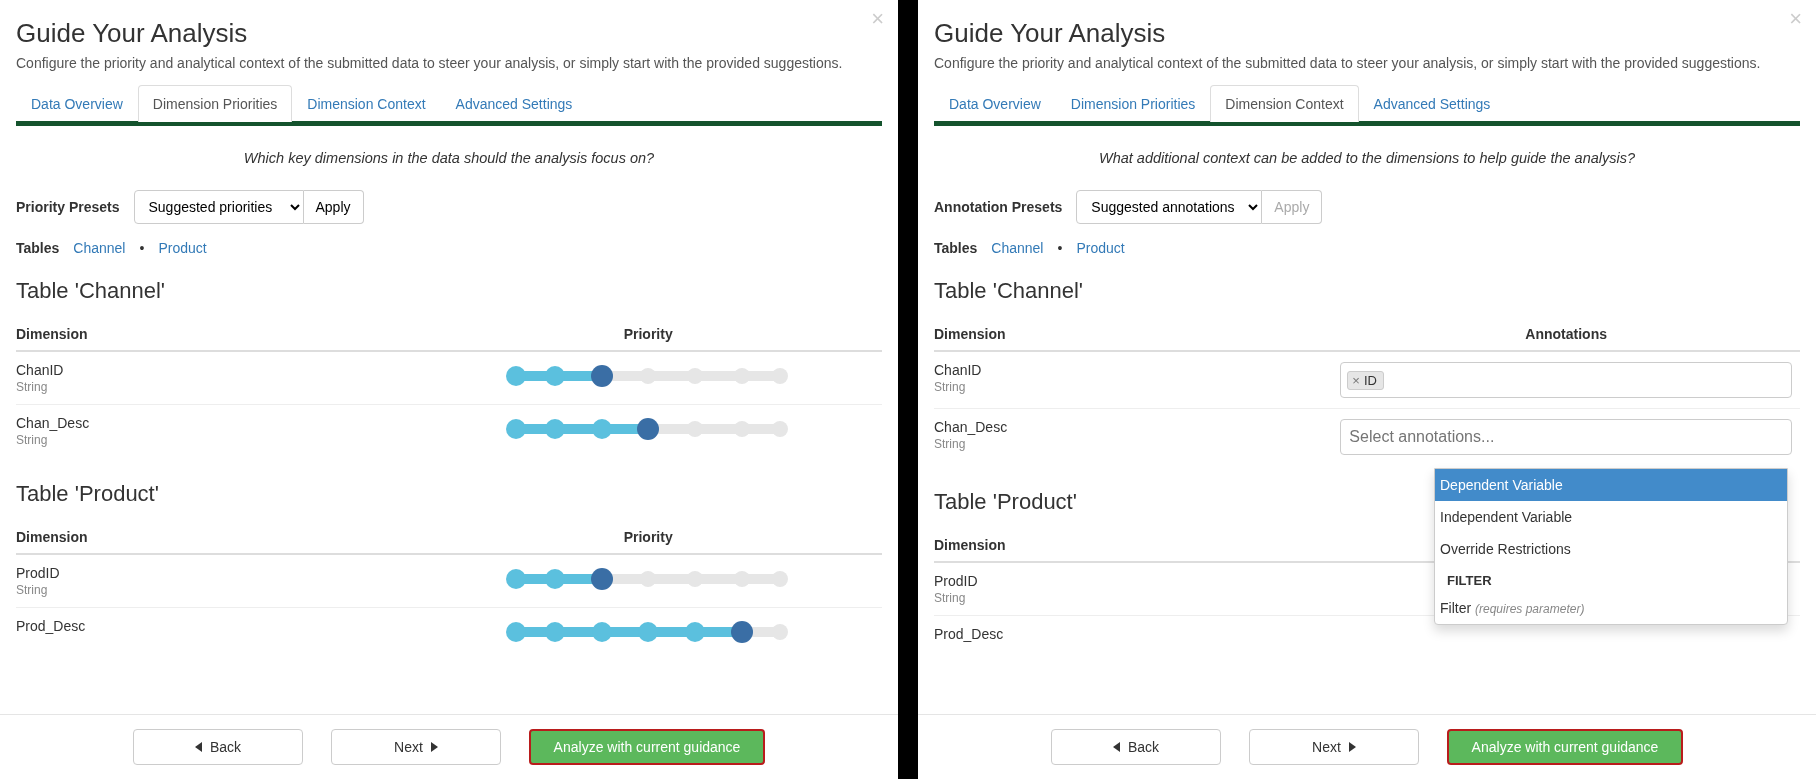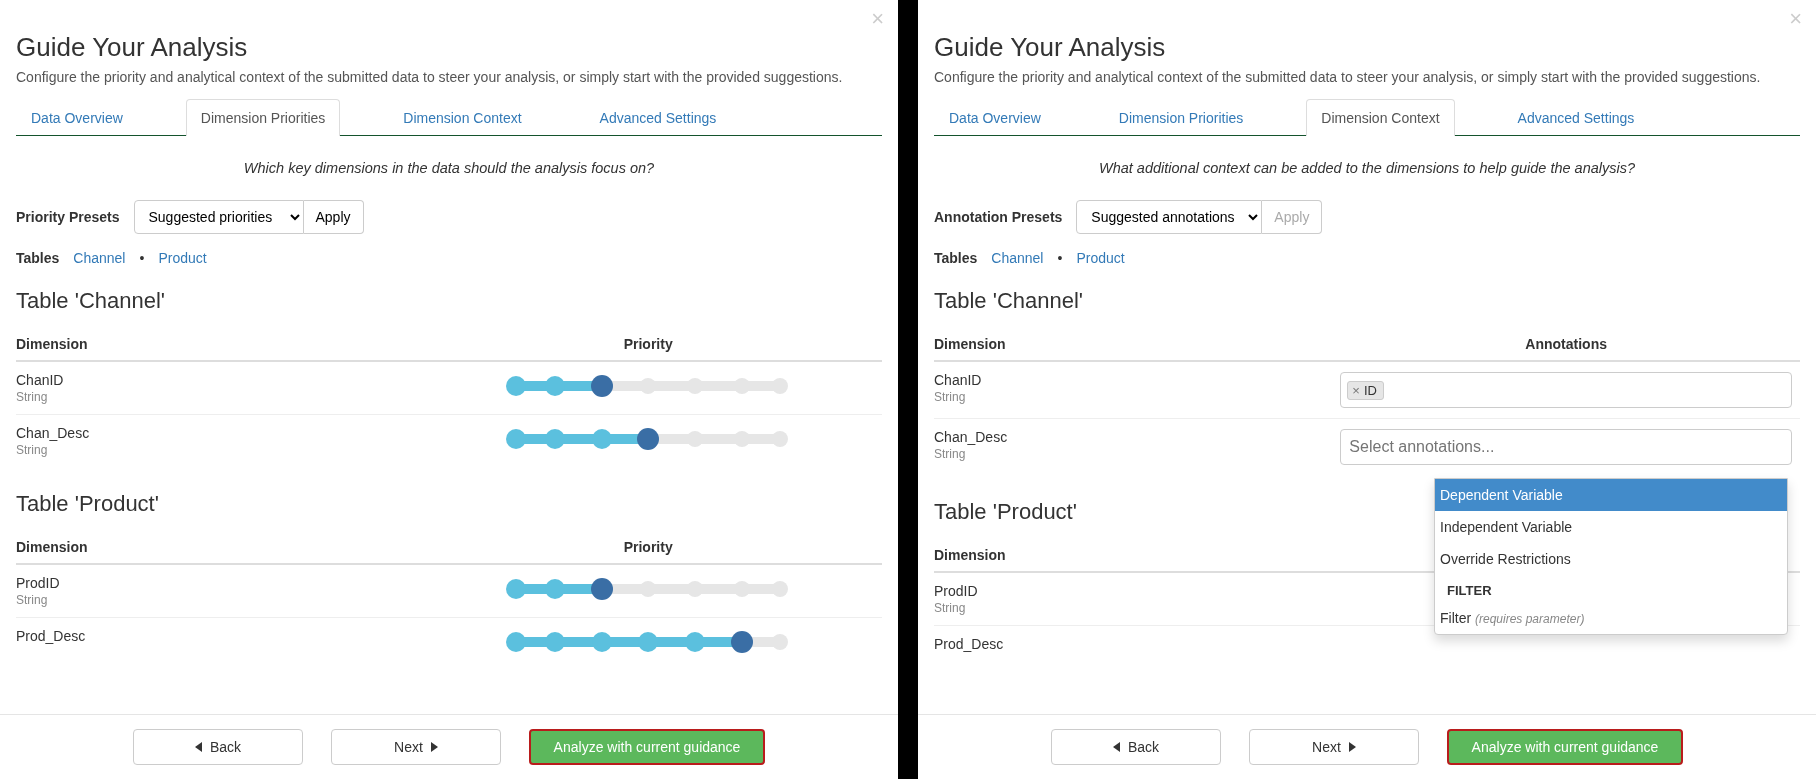--- a/index.html
+++ b/index.html
@@ -31,33 +31,32 @@
     position: absolute;
     top: 8px; right: 14px;
     font-size: 22px;
     color: #ccc;
     cursor: pointer;
     line-height: 1;
   }
   h2.title {
     font-size: 26px;
     font-weight: 400;
-    margin: 14px 0 6px 0;
+    margin: 0 0 6px 0;
     color: #333;
   }
   .subtitle {
     color: #555;
     margin-bottom: 14px;
     font-size: 14px;
   }
   .tabs {
     display: flex;
-    border-bottom: 1px solid #14532d;
+    border-bottom: 5px solid #14532d;
     margin: 0 16px;
-    gap: 48px;
   }
   .tab {
     padding: 10px 14px;
     font-size: 14px;
     color: #337ab7;
     cursor: pointer;
     border: 1px solid transparent;
     border-bottom: none;
     border-radius: 4px 4px 0 0;
     margin-bottom: -1px;

